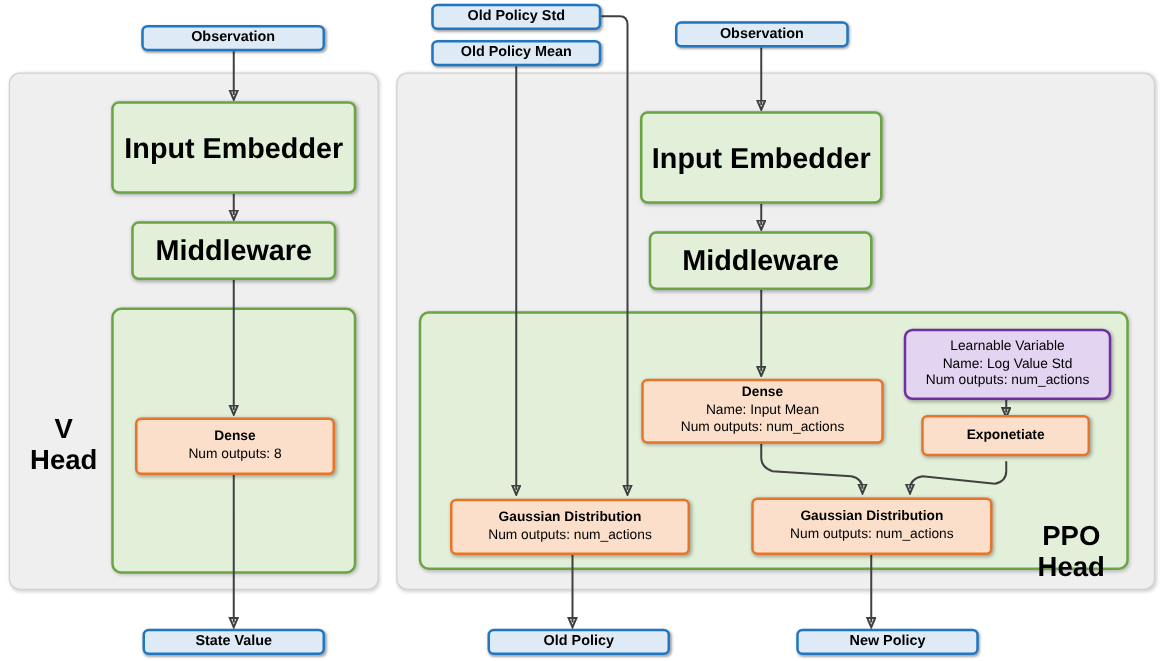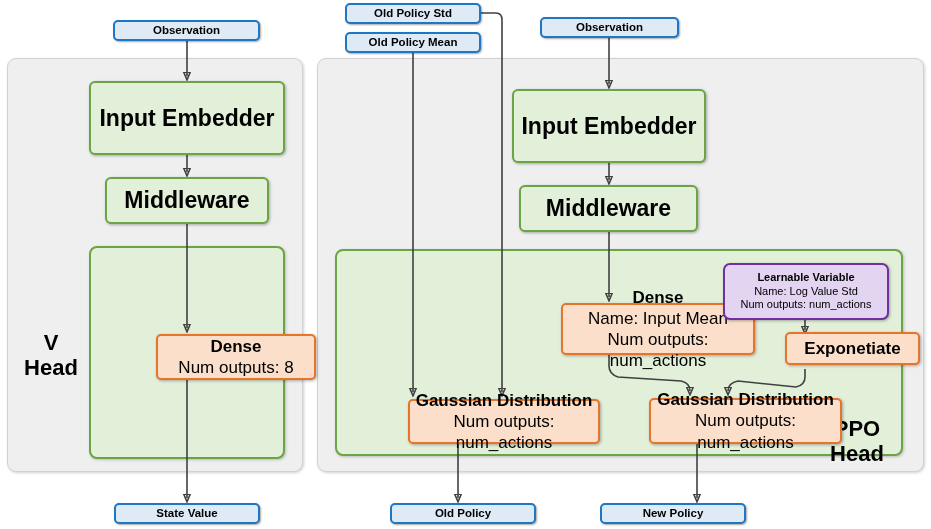--- a/index.html
+++ b/index.html
@@ -67,38 +67,37 @@
     border: 2px solid #6aa543;
     border-radius: 8px;
     box-shadow: 1px 1px 3px rgba(0,0,0,0.22);
   }
   
   .orange {
     background: #fbdfca;
     border: 2px solid #e8742a;
     border-radius: 5px;
     color: #000;
-    font-size: 17px;
+    font-size: 11px;
     box-shadow: 1px 1px 3px rgba(0,0,0,0.30);
-    margin-left: 48px;
   }
   .orange .ttl {
     font-weight: bold;
   }
   
   .purple {
     background: #e3d4f2;
     border: 2px solid #7030a0;
     border-radius: 7px;
     color: #000;
     font-size: 11px;
     box-shadow: 1px 1px 3px rgba(0,0,0,0.30);
   }
   .purple .ttl {
-    font-weight: bold;
+    font-weight: normal;
   }
   
   .head-label {
     position: absolute;
     font-size: 22px;
     font-weight: bold;
     color: #000;
     text-align: center;
     line-height: 1.15;
     white-space: pre-line;
@@ -213,15 +212,15 @@
 
   <div class="node orange" style="left:601px; top:398px; width:193px; height:46px;">
     <span class="ttl">Gaussian Distribution</span>
     <span>Num outputs: num_actions</span>
   </div>
 
   <div class="node io" style="left:114px; top:503px; width:146px; height:21px;">State Value</div>
 
   <div class="node io" style="left:390px; top:503px; width:146px; height:21px;">Old Policy</div>
 
-  <div class="node io" style="left:600px; top:503px; width:146px; height:21px;">New Policy</div>
+  <div class="node io" style="left:637px; top:503px; width:146px; height:21px;">New Policy</div>
 
 </div>
 
 </body></html>

